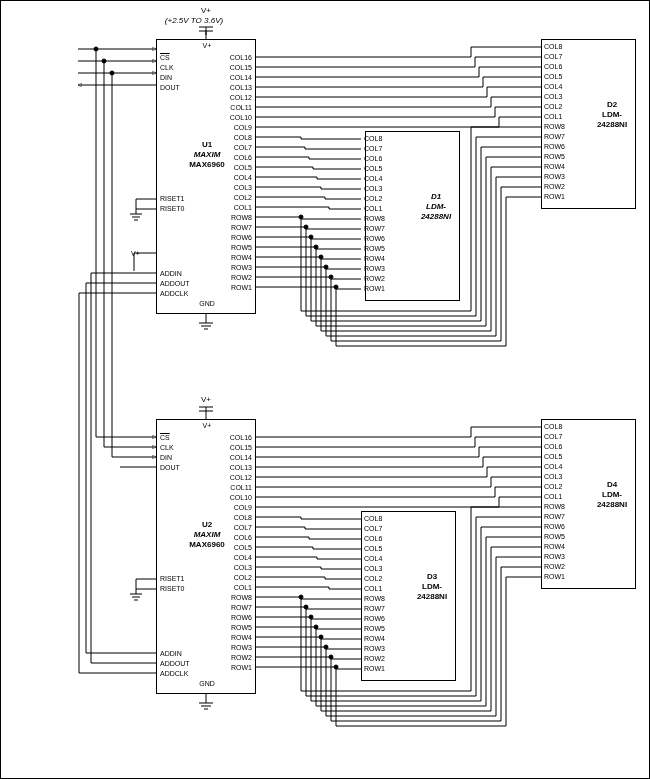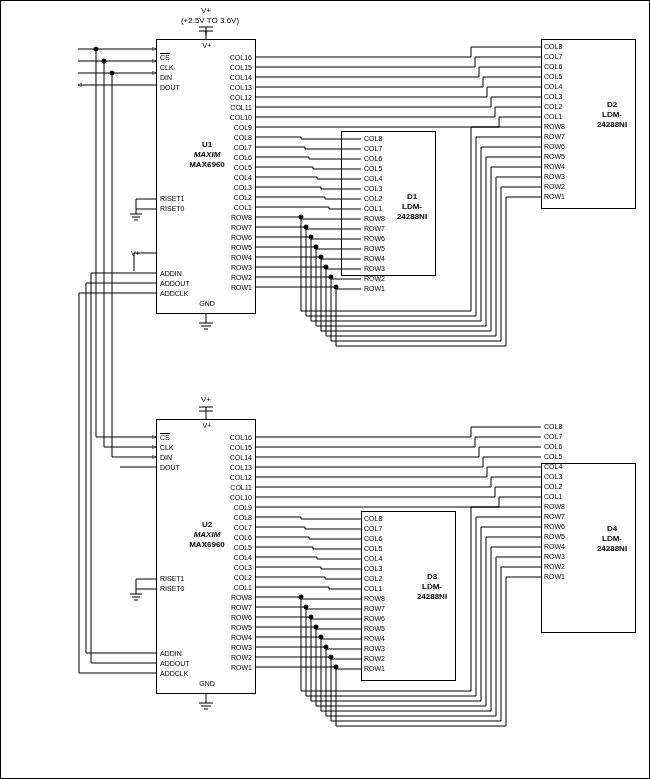--- a/index.html
+++ b/index.html
@@ -42,21 +42,21 @@
     fill: none;
   }
   svg.wires circle.dot { fill:#000; stroke:#000; }
 </style>
 </head>
 <body>
 
 <div class="canvas">
 
   <div class="label-abs center" style="left:185px; top:5px; width:40px;">V+</div>
-  <div class="label-abs center" style="left:164px; top:15px; width:90px;">(+2.5V TO 3.6V)</div>
+  <div class="label-abs center" style="left:148px; top:15px; width:90px;font-style:italic;">(+2.5V TO 3.6V)</div>
 
 
   <div class="box" style="left:155px; top:38px; width:100px; height:275px;">
 
     <div class="label-abs pin-label center" style="left:35px; top:2px; width:30px;">V+</div>
 
     <div class="label-abs pin-label overline" style="left:3px; top:14px;">CS</div>
     <div class="label-abs pin-label" style="left:3px; top:24px;">CLK</div>
     <div class="label-abs pin-label" style="left:3px; top:34px;">DIN</div>
     <div class="label-abs pin-label" style="left:3px; top:44px;">DOUT</div>
@@ -95,21 +95,21 @@
     <div class="label-abs pin-label right-align" style="right:3px; top:174px;">ROW8</div>
     <div class="label-abs pin-label right-align" style="right:3px; top:184px;">ROW7</div>
     <div class="label-abs pin-label right-align" style="right:3px; top:194px;">ROW6</div>
     <div class="label-abs pin-label right-align" style="right:3px; top:204px;">ROW5</div>
     <div class="label-abs pin-label right-align" style="right:3px; top:214px;">ROW4</div>
     <div class="label-abs pin-label right-align" style="right:3px; top:224px;">ROW3</div>
     <div class="label-abs pin-label right-align" style="right:3px; top:234px;">ROW2</div>
     <div class="label-abs pin-label right-align" style="right:3px; top:244px;">ROW1</div>
   </div>
 
-  <div class="box" style="left:340px; top:130px; width:95px; height:145px;">
+  <div class="box" style="left:364px; top:130px; width:95px; height:170px;font-style:italic;">
     <div class="label-abs bold center" style="right:3px; top:60px; width:40px;">D1</div>
     <div class="label-abs bold center" style="right:3px; top:70px; width:40px;">LDM-</div>
     <div class="label-abs bold center" style="right:3px; top:80px; width:40px;">24288NI</div>
   </div>
 
   <div class="box" style="left:540px; top:38px; width:95px; height:170px;">
     <div class="label-abs bold center" style="right:3px; top:60px; width:40px;">D2</div>
     <div class="label-abs bold center" style="right:3px; top:70px; width:40px;">LDM-</div>
     <div class="label-abs bold center" style="right:3px; top:80px; width:40px;">24288NI</div>
   </div>
@@ -154,21 +154,21 @@
     <div class="label-abs pin-label right-align" style="right:3px; top:234px;">ROW2</div>
     <div class="label-abs pin-label right-align" style="right:3px; top:244px;">ROW1</div>
   </div>
 
   <div class="box" style="left:360px; top:510px; width:95px; height:170px;">
     <div class="label-abs bold center" style="right:3px; top:60px; width:40px;">D3</div>
     <div class="label-abs bold center" style="right:3px; top:70px; width:40px;">LDM-</div>
     <div class="label-abs bold center" style="right:3px; top:80px; width:40px;">24288NI</div>
   </div>
 
-  <div class="box" style="left:540px; top:418px; width:95px; height:170px;margin-top:44px;">
+  <div class="box" style="left:540px; top:418px; width:95px; height:170px;">
     <div class="label-abs bold center" style="right:3px; top:60px; width:40px;">D4</div>
     <div class="label-abs bold center" style="right:3px; top:70px; width:40px;">LDM-</div>
     <div class="label-abs bold center" style="right:3px; top:80px; width:40px;">24288NI</div>
   </div>
 
   <div class="label-abs center" style="left:185px; top:394px; width:40px;">V+</div>
 
   <svg class="wires" xmlns="http://www.w3.org/2000/svg">
     <defs>
       <marker id="arrow" viewBox="0 0 10 10" refX="9" refY="5" markerWidth="4" markerHeight="4" orient="auto-start-reverse">

